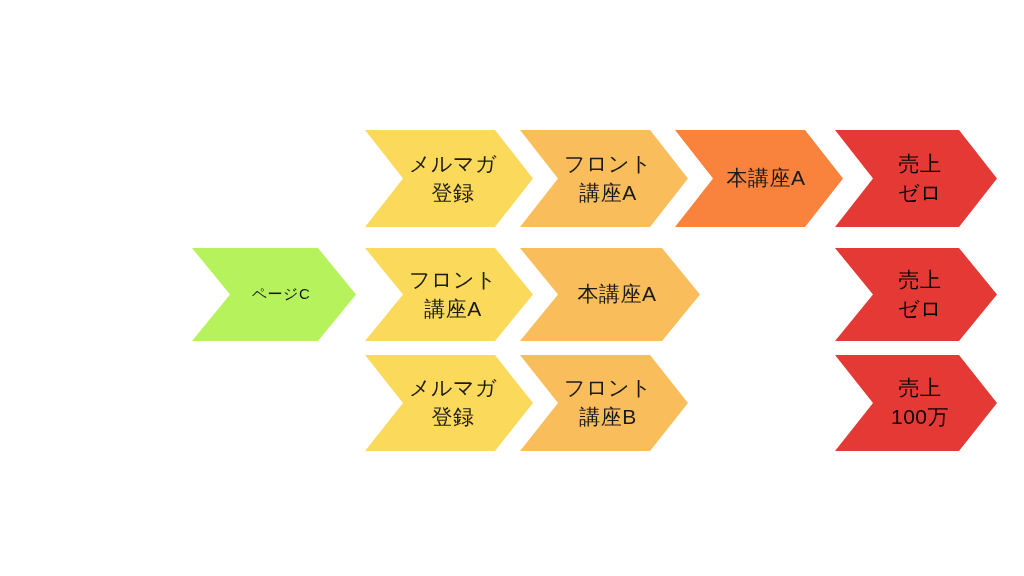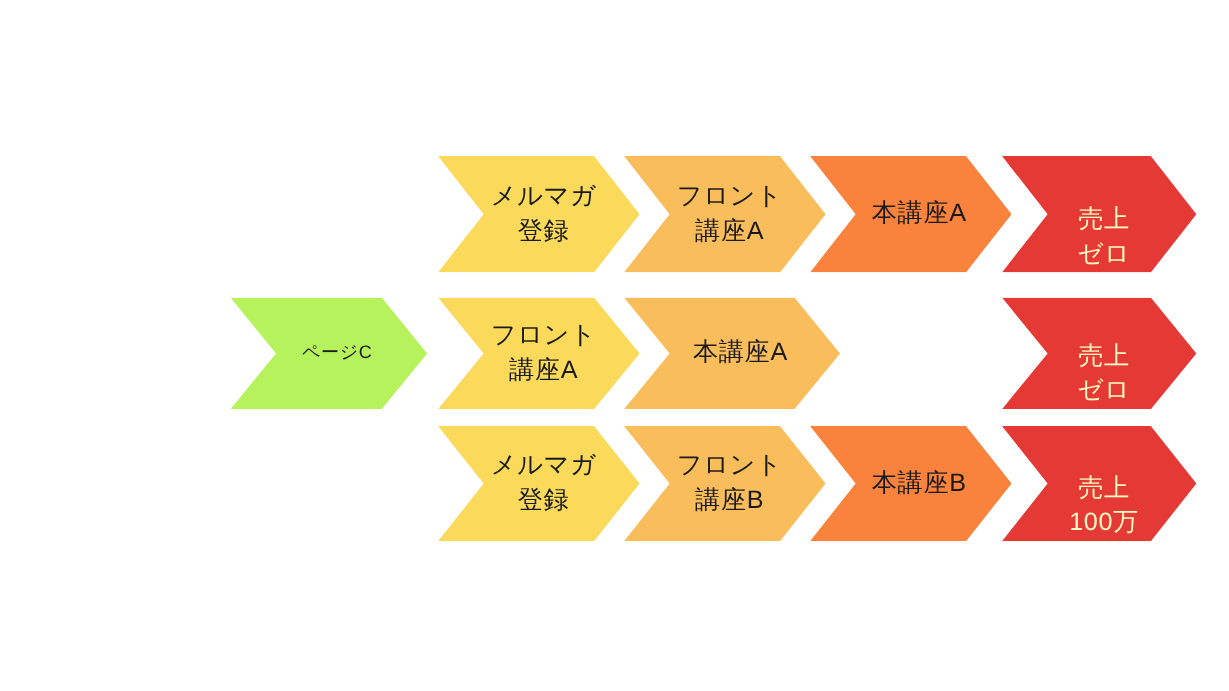--- a/index.html
+++ b/index.html
@@ -30,21 +30,21 @@
   .chev .lbl {
     display: block;
     width: 100%;
     padding-left: 16px;
     padding-right: 8px;
     white-space: pre-line;
     box-sizing: border-box;
   }
   .chev.one-line .lbl { padding-left: 22px; }
   .t-dark { color: #1a1a1a; }
-  .t-light { color: #fef9c3; align-items: flex-end; }
+  .t-light { color: #000000; }
 </style>
 </head>
 <body>
 
 <div id="canvas">
 
 
   <div class="chev one-line t-dark" style="left:192px; top:248px; width:164px; height:93px; background:#B5F25C; font-size:15px;">
     <span class="lbl">ページC</span>
   </div>
@@ -78,21 +78,18 @@
   </div>
 
   <div class="chev t-dark" style="left:365px; top:355px; width:168px; height:96px; background:#FBD95B; font-size:21px;">
     <span class="lbl">メルマガ
 登録</span>
   </div>
   <div class="chev t-dark" style="left:520px; top:355px; width:168px; height:96px; background:#F9BD5B; font-size:21px;">
     <span class="lbl">フロント
 講座B</span>
   </div>
-  <div class="chev one-line t-dark" style="left:675px; top:355px; width:168px; height:96px; background:#F9823C; font-size:21px;">
-    <span class="lbl">本講座B</span>
-  </div>
   <div class="chev t-light" style="left:835px; top:355px; width:162px; height:96px; background:#E53935; font-size:21px;">
     <span class="lbl">売上
 100万</span>
   </div>
 
 </div>
 
 </body></html>

